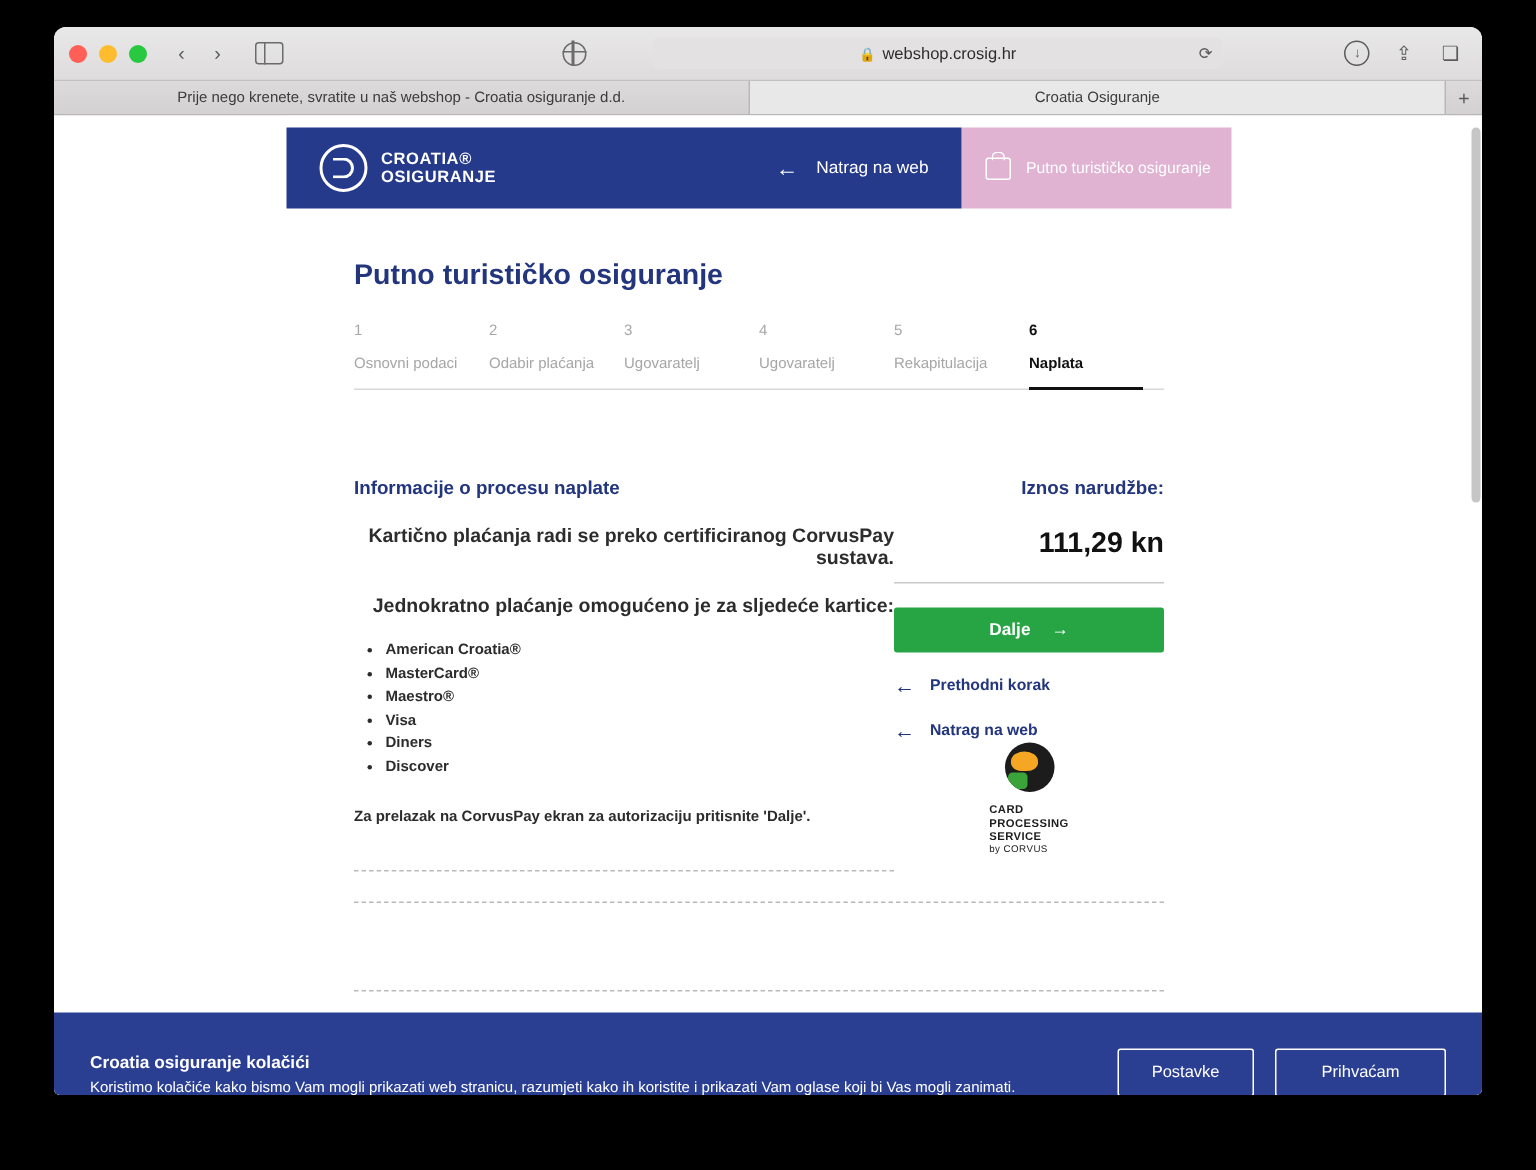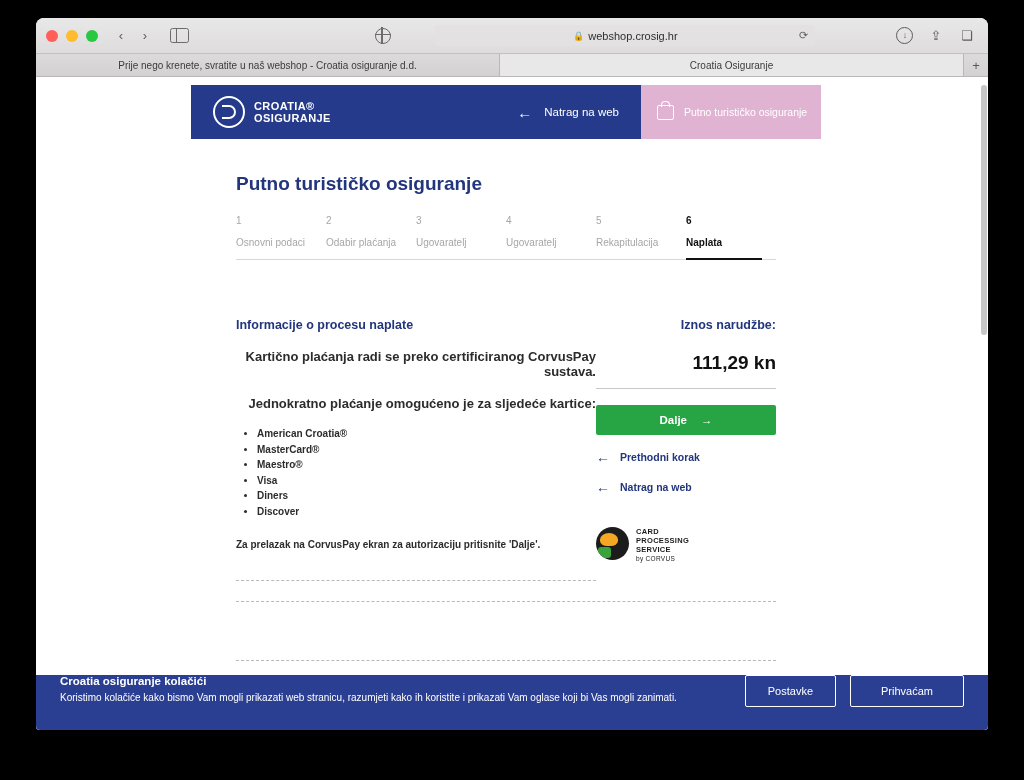--- a/index.html
+++ b/index.html
@@ -352,22 +352,23 @@
     align-items: center;
     gap: 10px;
     margin-top: 14px;
     color: #22357d;
     font-size: 10.5px;
     font-weight: bold;
   }
   .linkrow .arrow { font-size: 14px; font-weight: 300; }
   .corvus {
     display: flex;
+    align-items: center;
     gap: 7px;
-    margin-top: 32px;
+    flex-direction: column;
   }
   .corvus-mark {
     width: 33px; height: 33px;
     border-radius: 50%;
     background: #1c1c1c;
     position: relative;
     overflow: hidden;
   }
   .corvus-mark:before {
     content: "";
@@ -402,21 +403,21 @@
 
   
   .cookiebar {
     position: absolute;
     left: 0;
     right: 0;
     bottom: 0;
     height: 56px;
     background: #2b3f92;
     display: flex;
-    align-items: flex-start;
+    align-items: flex-end;
     padding: 0 24px;
     box-sizing: border-box;
     color: #ffffff;
   }
   .cookietext { max-width: 640px; }
   .cookietitle { font-size: 11.5px; font-weight: bold; margin-bottom: 5px; }
   .cookiedesc { font-size: 10px; }
   .cookiebtns { margin-left: auto; display: flex; gap: 14px; }
   .cbtn {
     border: 1px solid #ffffff;

